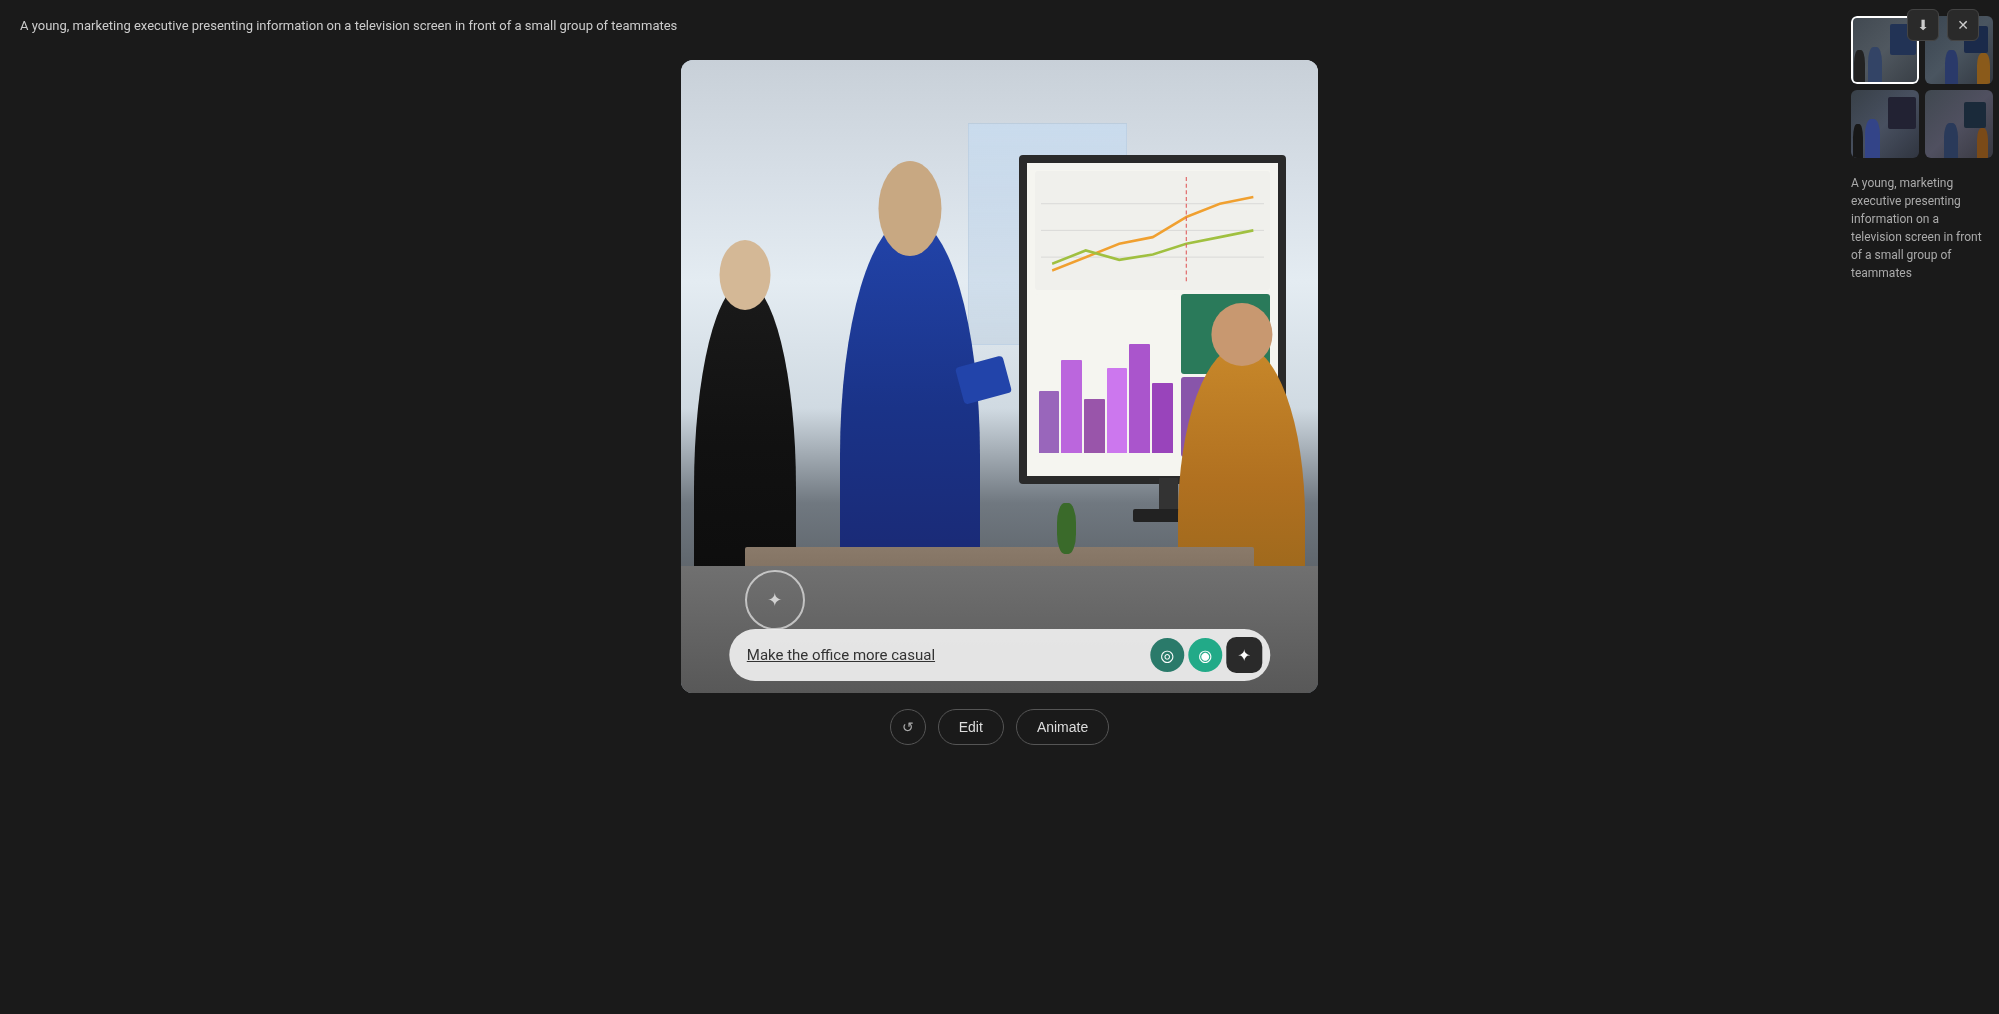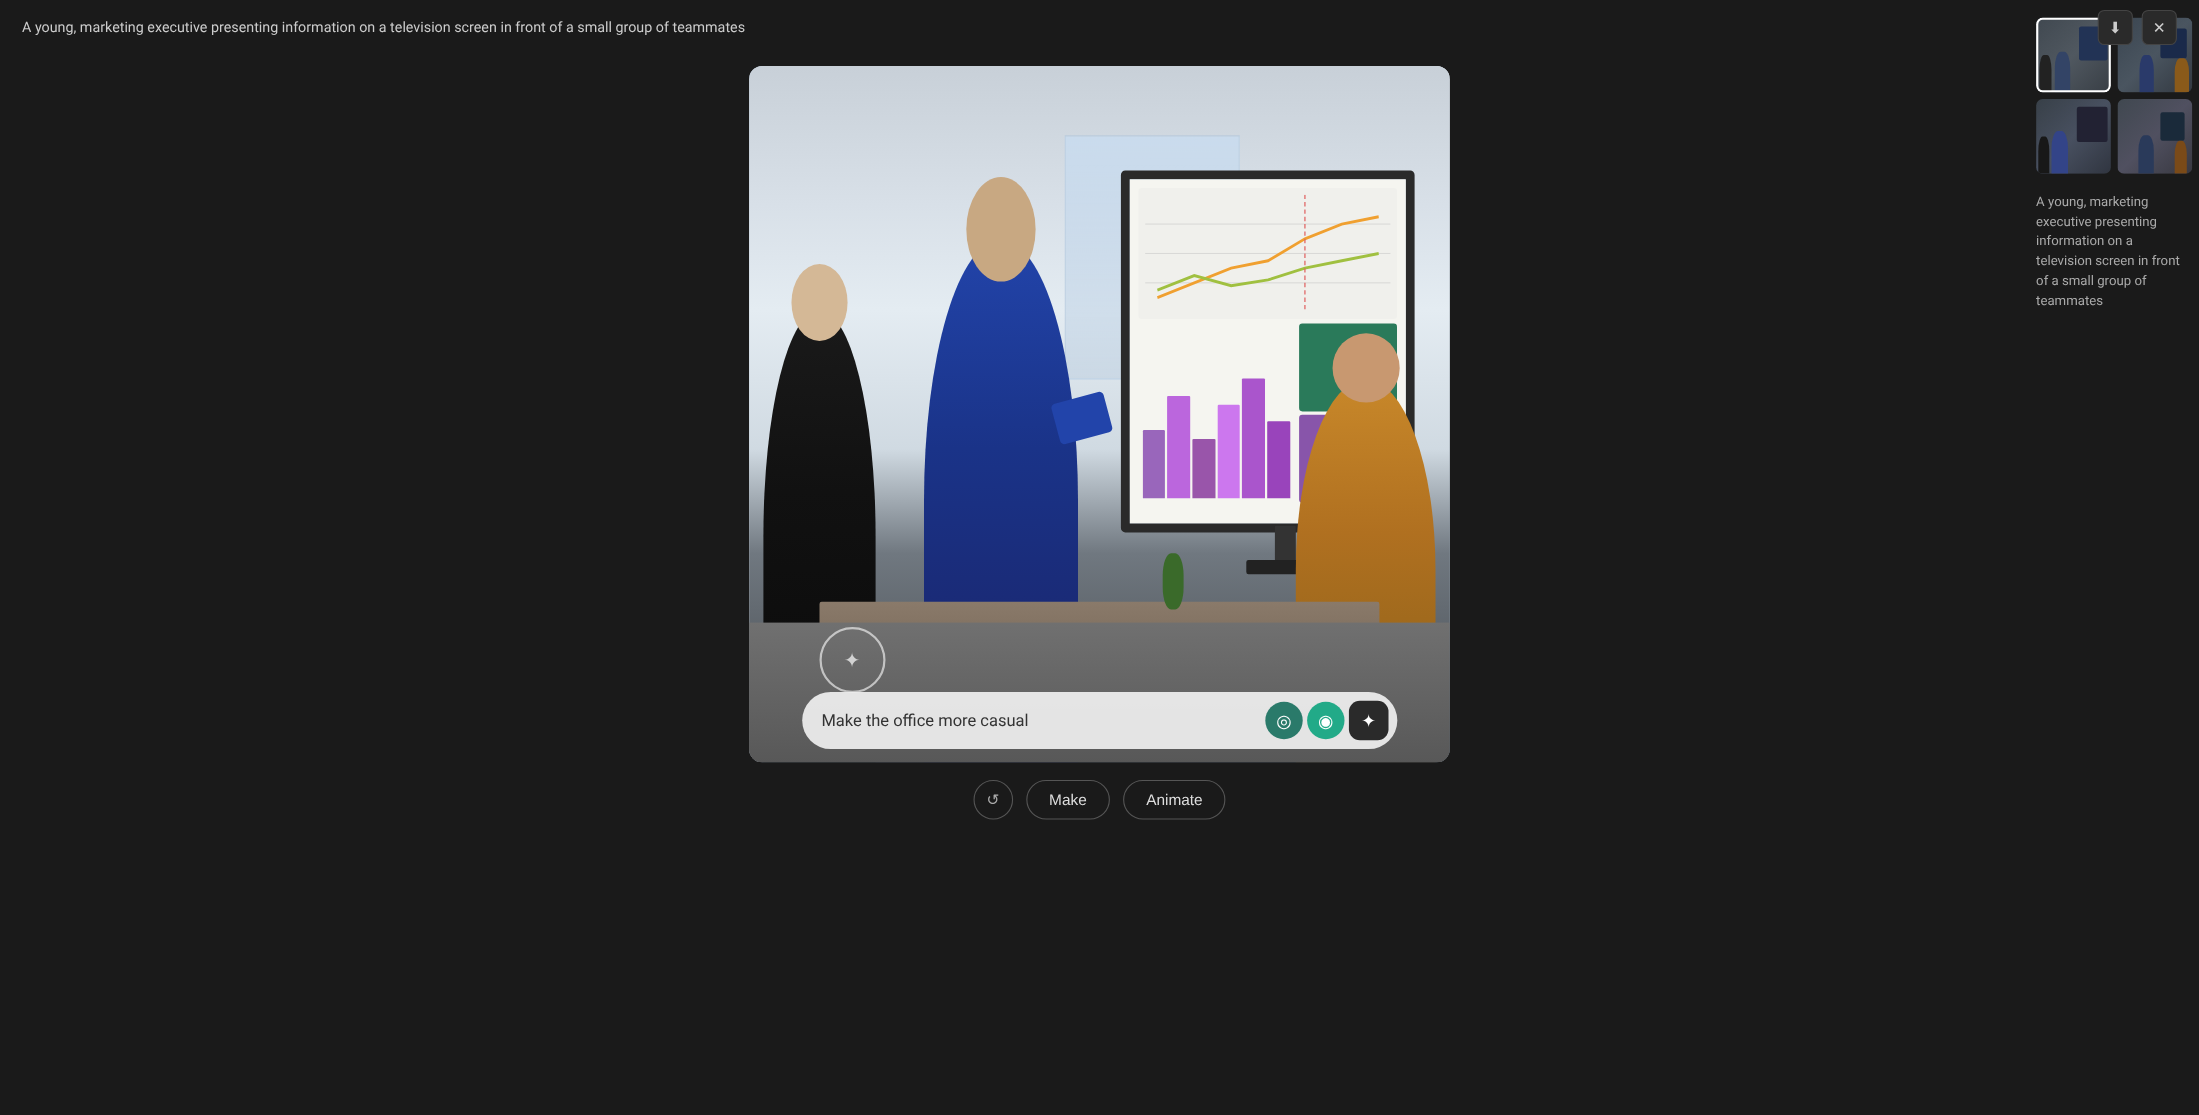--- a/index.html
+++ b/index.html
@@ -251,20 +251,21 @@
       align-items: center;
       padding: 0 8px 0 18px;
       gap: 8px;
     }
 
     .prompt-text {
       flex: 1;
       font-size: 15px;
       color: #333;
       font-weight: 400;
+      text-decoration: underline;
     }
 
     .prompt-icons {
       display: flex;
       align-items: center;
       gap: 4px;
     }
 
     .prompt-icon-circle {
       width: 34px;
@@ -491,21 +492,21 @@
         </div>
       </div>
     </div>
   </div>
 
   <div class="bottom-controls">
     <button class="refresh-btn">
       <span>↺</span>
     </button>
     <button class="action-btn">
-      <span>Make</span>
+      <span>Edit</span>
     </button>
     <button class="action-btn">
       <span>Animate</span>
     </button>
   </div>
 </div>
 
 <div class="right-sidebar">
   <div class="thumbnail-grid">
 

